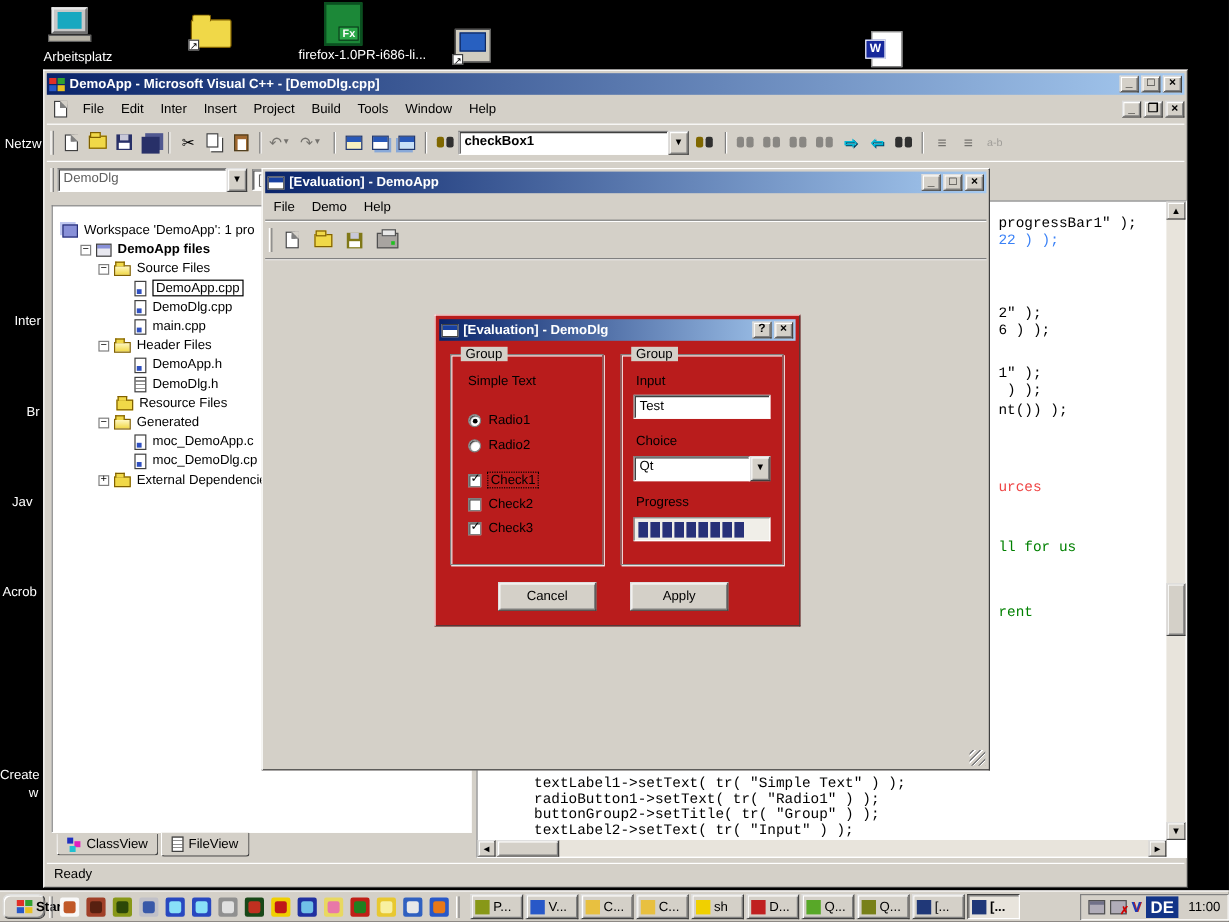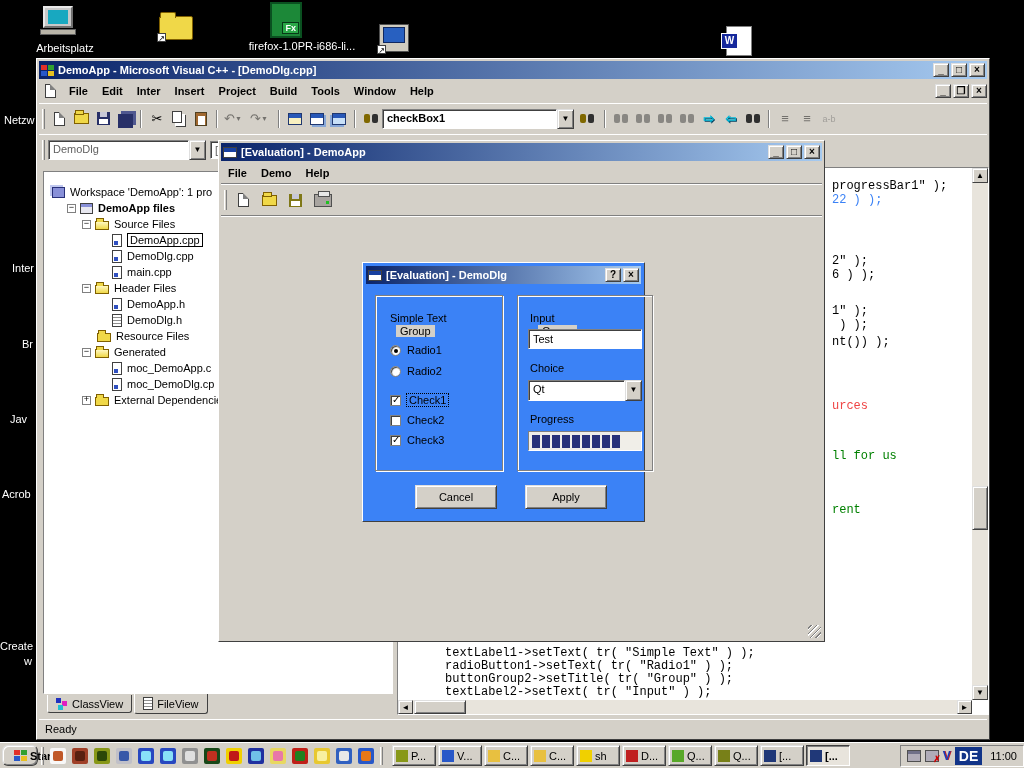--- a/index.html
+++ b/index.html
@@ -39,21 +39,21 @@
      border:1px solid #102860; }
   .ic-word { width:26px; height:30px; background:#fff; border:1px solid #808080; position:relative; }
   .ic-word::before { content:"W"; position:absolute; left:-6px; top:6px; width:15px; height:14px;
      background:#16289c; color:#fff; font-weight:bold; font-size:10px; text-align:center; line-height:14px;
      border:1px solid #fff; }
   .lnk { position:absolute; left:-2px; bottom:-2px; width:9px; height:9px; background:#fff;
      border:1px solid #404040; font-size:8px; line-height:9px; text-align:center; color:#000; }
 
   
   .menubar { display:flex; align-items:center; gap:0; }
-  .mi { padding:2px 7px; color:#000;font-weight:bold; }
+  .mi { padding:2px 7px; color:#000; }
   .gripper { width:3px; height:20px; border-left:1px solid #fff; border-right:1px solid #808080; margin:0 3px; }
   .tbtn { width:22px; height:20px; display:flex; align-items:center; justify-content:center; }
   .tsep { width:2px; height:18px; border-left:1px solid #808080; border-right:1px solid #fff; margin:0 4px; }
   .gray { opacity:.45; }
   .combo { display:flex; }
   .combo .fld { background:#fff; border:1px solid; border-color:#808080 #fff #fff #808080;
      box-shadow:inset 1px 1px 0 #404040; padding:2px 4px; white-space:nowrap; overflow:hidden; }
   .combo .drop { width:17px; text-align:center; font-size:8px; line-height:18px; }
   .i-pagefold { width:11px; height:14px; background:#fff; border:1px solid #404040; position:relative; }
   .i-pagefold::before { content:""; position:absolute; right:-1px; top:-1px; border:3px solid #d4d0c8;
@@ -106,21 +106,21 @@
   .code-line { position:absolute; font-family:"Liberation Mono","DejaVu Sans Mono",monospace;
      font-size:12px; white-space:pre; }
 
   
   .sb-btn { background:#d4d0c8; border:1px solid; border-color:#dfdfdf #404040 #404040 #dfdfdf;
      box-shadow:inset 1px 1px 0 #fff; font-size:8px; text-align:center; color:#000; }
   .sb-track { background:#e8e4dc; }
 
   
   .grp { position:absolute; border:1px solid #808080; box-shadow:1px 1px 0 #fff, inset 1px 1px 0 #fff; }
-  .grp-t { position:absolute; top:-7px; left:20px; background:#d4d0c8; padding:0 4px;margin-top:36px; }
+  .grp-t { position:absolute; top:-7px; left:8px; background:#d4d0c8; padding:0 4px; }
   .radio { width:11px; height:11px; border-radius:50%; background:#fff; border:1px solid #808080;
      box-shadow:inset 1px 1px 1px #404040; position:relative; flex:none; }
   .radio.on::after { content:""; position:absolute; left:3px; top:3px; width:4px; height:4px; border-radius:50%; background:#000; }
   .chk { width:11px; height:11px; background:#fff; border:1px solid #808080;
      box-shadow:inset 1px 1px 0 #404040; position:relative; flex:none; font-family:"DejaVu Sans",sans-serif; }
   .chk.on::after { content:"✓"; position:absolute; left:1px; top:-2px; font-size:10px; font-weight:bold; }
   .ctl-row { position:absolute; display:flex; align-items:center; gap:6px; }
   .focusbox { outline:1px dotted #000; padding:0 2px; }
   .btn { background:#d4d0c8; border:1px solid; border-color:#dfdfdf #404040 #404040 #dfdfdf;
      box-shadow:inset 1px 1px 0 #fff, inset -1px -1px 0 #808080; text-align:center; }
@@ -489,21 +489,21 @@
       </span>
     <span class="tbtn" style="width:30px;height:24px;">
         <span class="i-printer"></span>
       </span>
   </div>
   <div class="abs" style="left:2px;top:74px;right:2px;height:1px;background:#808080;box-shadow:0 1px 0 #fff;"></div>
   <div class="abs" style="left:2px;top:76px;right:2px;bottom:2px;background:#d4d0c8;"></div>
   <div class="abs" style="right:3px;bottom:3px;width:13px;height:13px;background:repeating-linear-gradient(135deg,#d4d0c8 0 2px,#808080 2px 3px,#fff 3px 4px);"></div>
 </div>
 
-<div class="abs raised2" id="dialog" style="left:362px;top:262px;width:283px;height:260px;z-index:10;background:#3b82f6;">
+<div class="abs raised2" id="dialog" style="left:362px;top:262px;width:305px;height:260px;z-index:10;background:#b91c1c;">
   <div class="titlebar abs" style="left:3px;top:3px;right:3px;height:18px;">
     <span class="i-miniwin">
         <i></i>
       </span>
     <span class="t">[Evaluation] - DemoDlg</span>
     <span class="winbtn raised">?</span>
     <span class="winbtn raised">×</span>
   </div>
 
   <div class="grp" style="left:12px;top:32px;width:128px;height:176px;">

